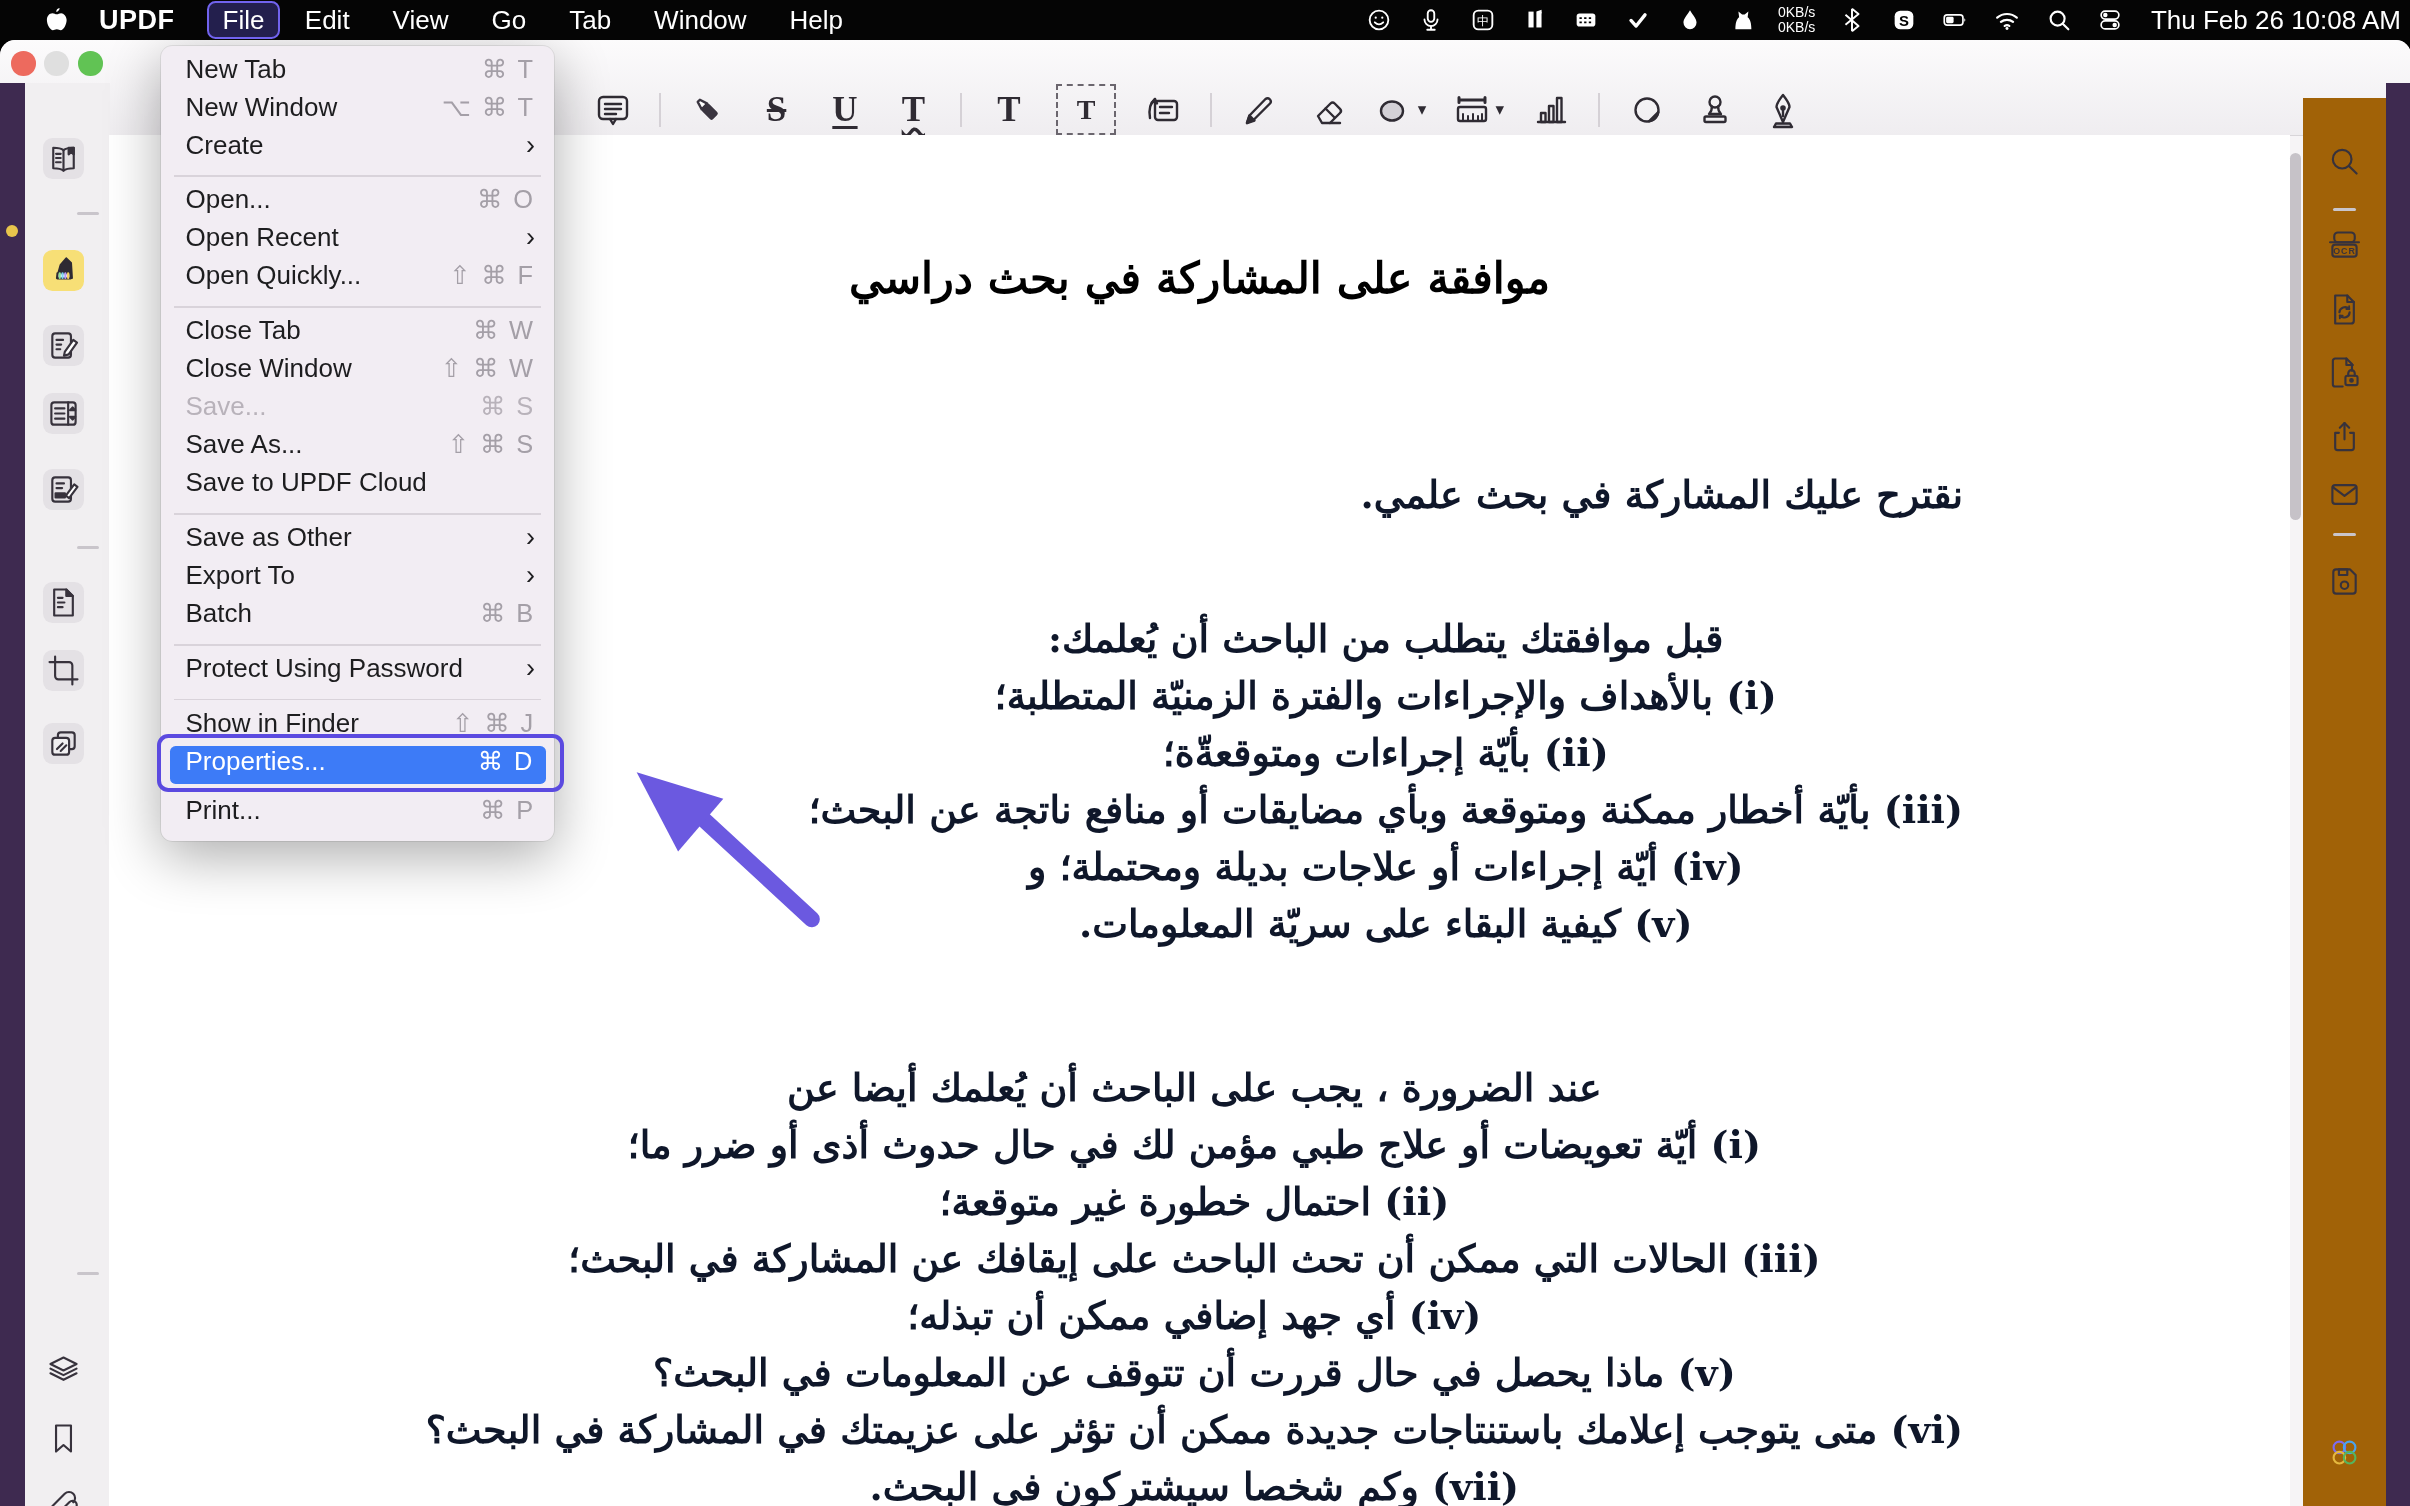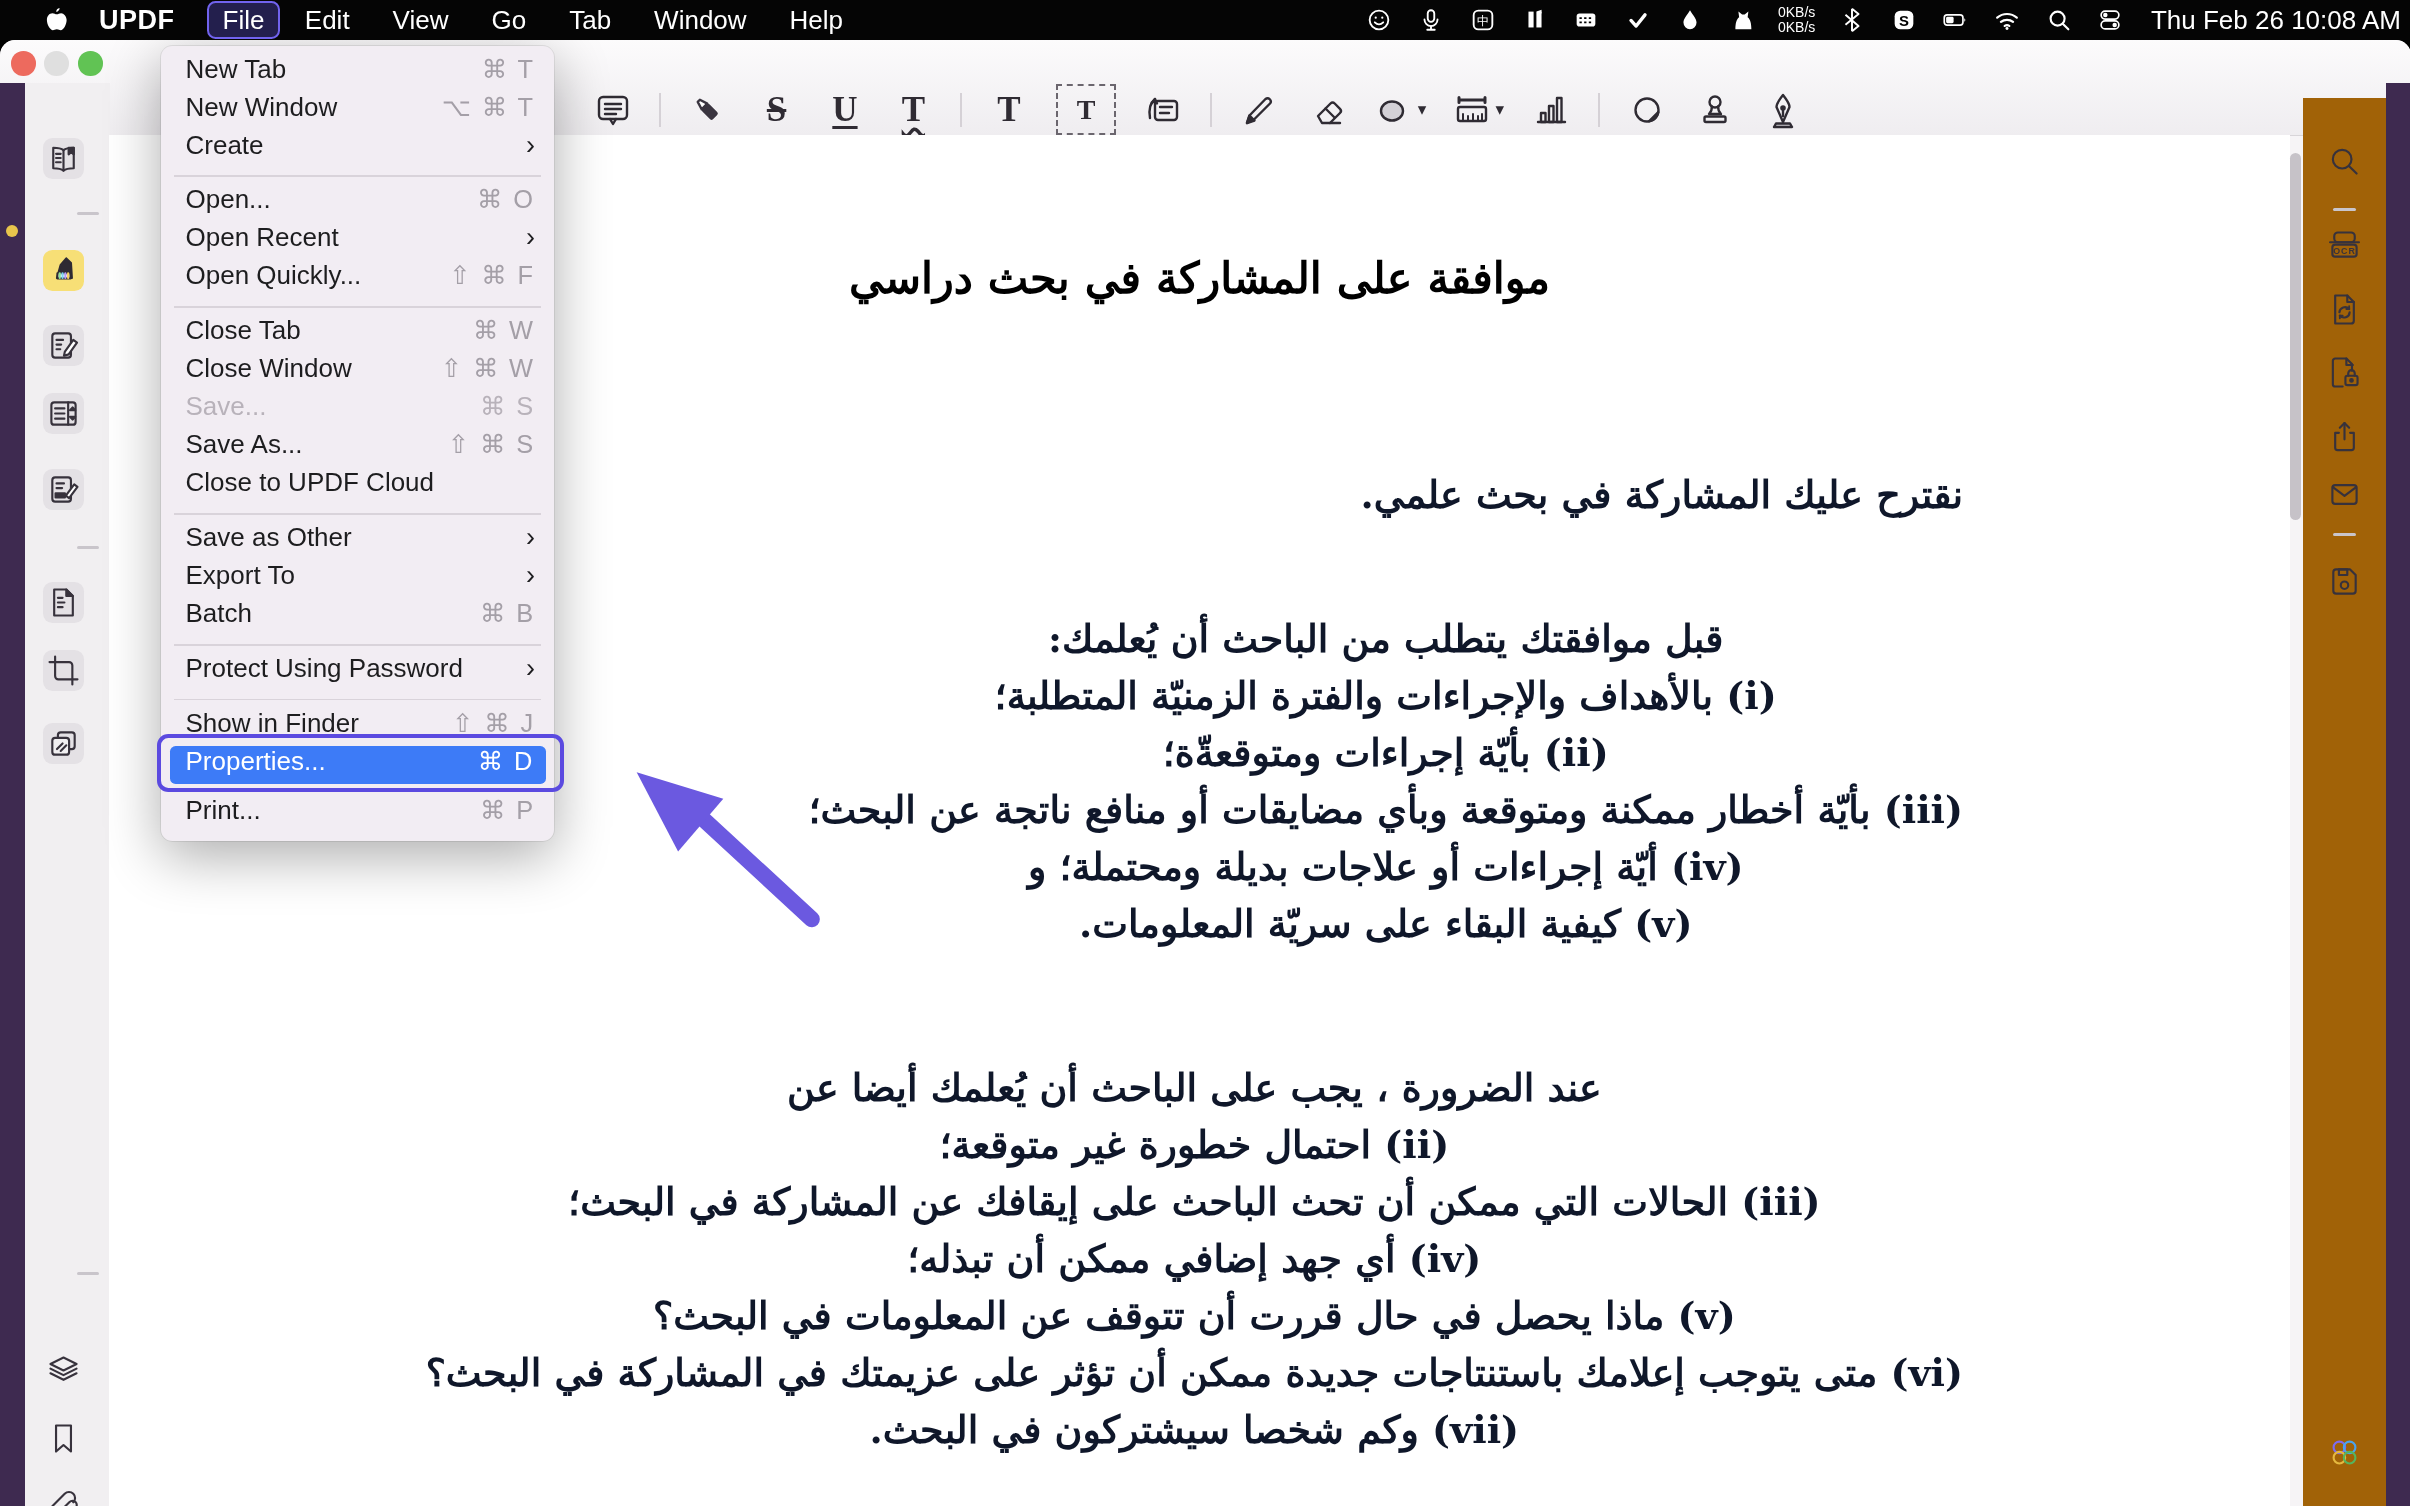--- a/index.html
+++ b/index.html
@@ -460,20 +460,21 @@
     <div class="rtl-block" id="doc-b1">
       <div>قبل موافقتك يتطلب من الباحث أن يُعلمك:</div>
       <div>(i) بالأهداف والإجراءات والفترة الزمنيّة المتطلبة؛</div>
       <div>(ii) بأيّة إجراءات ومتوقعةّة؛</div>
       <div>(iii) بأيّة أخطار ممكنة ومتوقعة وبأي مضايقات أو منافع ناتجة عن البحث؛</div>
       <div>(iv) أيّة إجراءات أو علاجات بديلة ومحتملة؛ و</div>
       <div>(v) كيفية البقاء على سريّة المعلومات.</div>
     </div>
     <div class="rtl-block" id="doc-b2">
       <div>عند الضرورة ، يجب على الباحث أن يُعلمك أيضا عن</div>
+      <div>(i) أيّة تعويضات أو علاج طبي مؤمن لك في حال حدوث أذى أو ضرر ما؛</div>
       <div>(ii) احتمال خطورة غير متوقعة؛</div>
       <div>(iii) الحالات التي ممكن أن تحث الباحث على إيقافك عن المشاركة في البحث؛</div>
       <div>(iv) أي جهد إضافي ممكن أن تبذله؛</div>
       <div>(v) ماذا يحصل في حال قررت أن تتوقف عن المعلومات في البحث؟</div>
       <div>(vi) متى يتوجب إعلامك باستنتاجات جديدة ممكن أن تؤثر على عزيمتك في المشاركة في البحث؟</div>
       <div>(vii) وكم شخصا سيشتركون في البحث.</div>
     </div>
   </div>
 </div>
 
@@ -516,21 +517,21 @@
     </div>
   <div class="fm-item disabled">
       <span class="lbl">Save...</span>
       <span class="sc">⌘ S</span>
     </div>
   <div class="fm-item">
       <span class="lbl">Save As...</span>
       <span class="sc">⇧ ⌘ S</span>
     </div>
   <div class="fm-item">
-      <span class="lbl">Close to UPDF Cloud</span>
+      <span class="lbl">Save to UPDF Cloud</span>
       <span class="sc"></span>
     </div>
   <div class="fm-sep"></div>
   <div class="fm-item">
       <span class="lbl">Save as Other</span>
       <span class="sc chev">›</span>
     </div>
   <div class="fm-item">
       <span class="lbl">Export To</span>
       <span class="sc chev">›</span>

